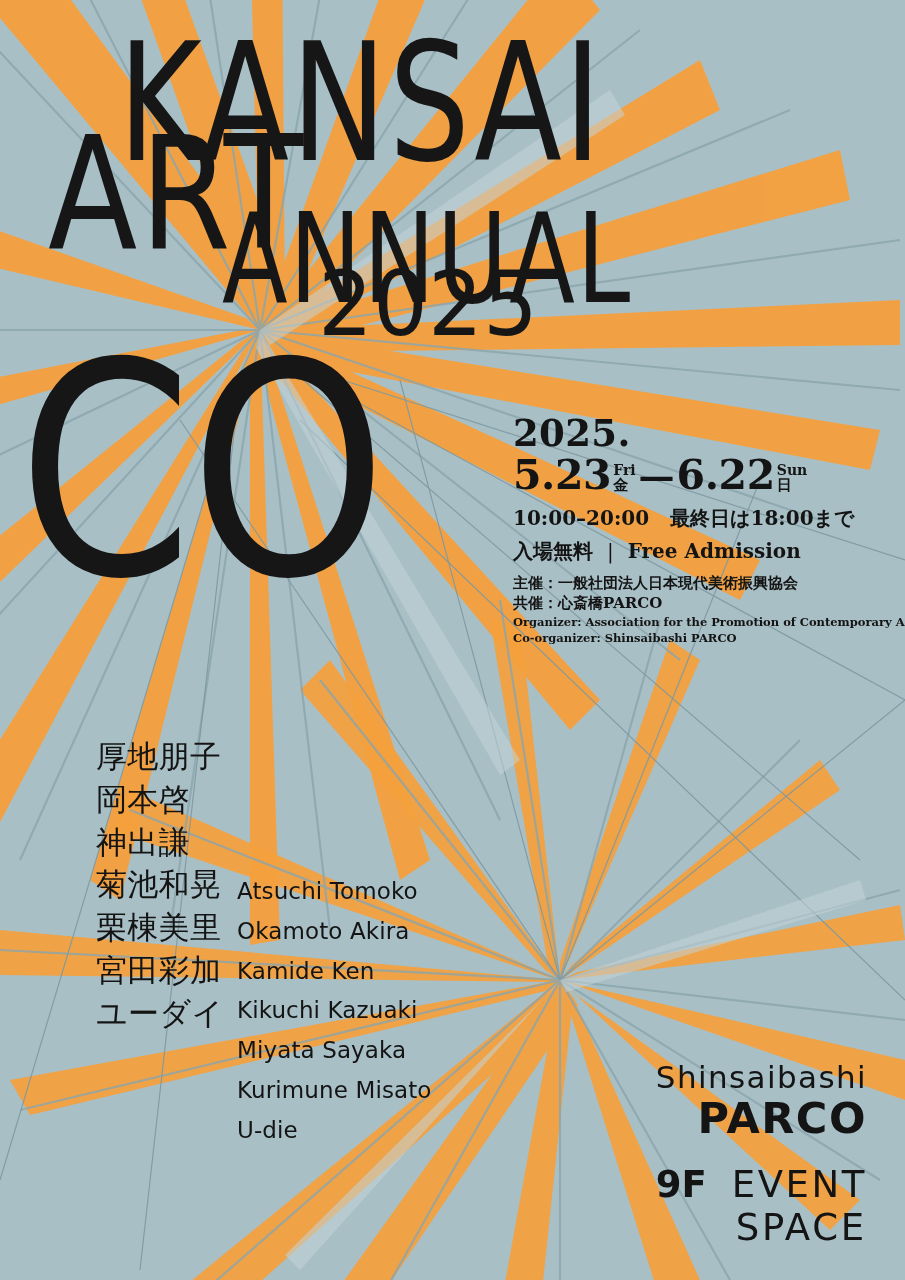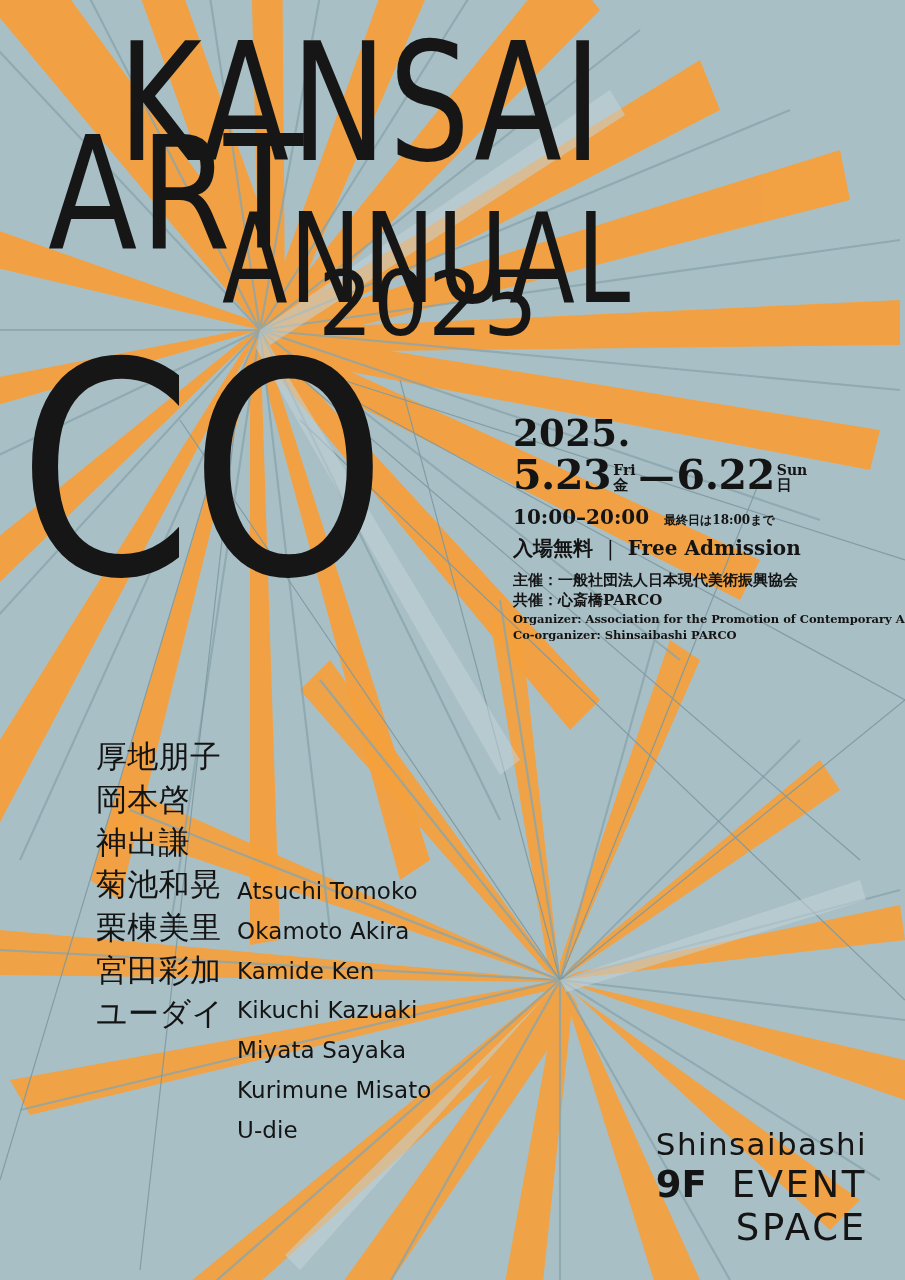--- a/index.html
+++ b/index.html
@@ -120,21 +120,21 @@
     font-weight: 700;
     margin: 0 2px 3px 3px;
   }
   .info-hours {
     margin-top: 9px;
     font-size: 20px;
     font-weight: 700;
     letter-spacing: 0.0em;
     white-space: nowrap;
   }
-  .info-hours .note { font-size: 12px; margin-left: 8px; }
+  .info-hours .note { font-size: 20px; margin-left: 14px; }
   .info-admission {
     margin-top: 6px;
     font-size: 20px;
     font-weight: 700;
     white-space: nowrap;
   }
   .info-admission .sep { margin: 0 7px; font-weight: 400; }
   .info-org {
     margin-top: 9px;
     font-size: 15px;
@@ -207,20 +207,21 @@
   .venue-floor {
     font-size: 37px;
     font-weight: 700;
     letter-spacing: 0.0em;
   }
   .venue-event {
     font-size: 37px;
     font-weight: 400;
     letter-spacing: 0.07em;
     margin-left: 9px;
+    margin-top: 18px;
   }
   .venue-space {
     font-size: 37px;
     font-weight: 400;
     letter-spacing: 0.075em;
     line-height: 1.12;
     margin-top: 1px;
   }
 </style>
 </head>
@@ -391,20 +392,21 @@
     <div>Okamoto Akira</div>
     <div>Kamide Ken</div>
     <div>Kikuchi Kazuaki</div>
     <div>Miyata Sayaka</div>
     <div>Kurimune Misato</div>
     <div>U-die</div>
   </div>
 
   <div class="venue">
     <div class="venue-shinsaibashi">Shinsaibashi</div>
+    <div class="venue-parco">PARCO</div>
     <div class="venue-floor-line">
       <span class="venue-floor">9F</span>
       <span class="venue-event">EVENT</span>
     </div>
     <div class="venue-space">SPACE</div>
   </div>
 
 </div>
 
 </body></html>

